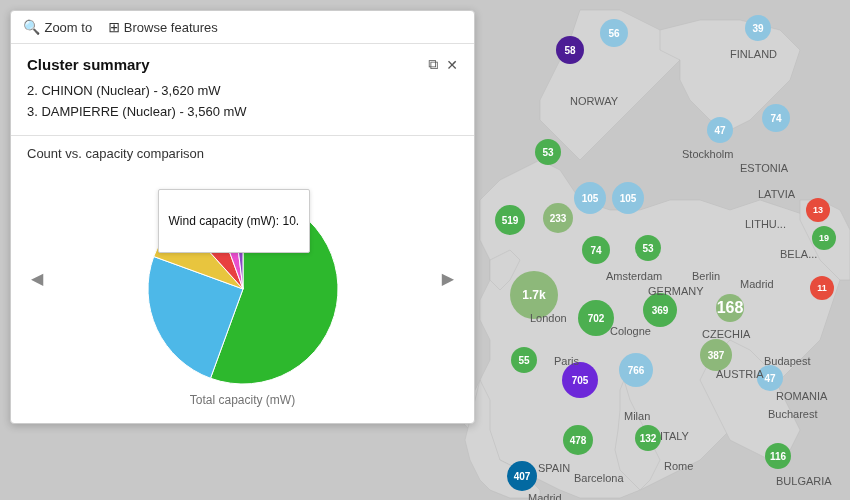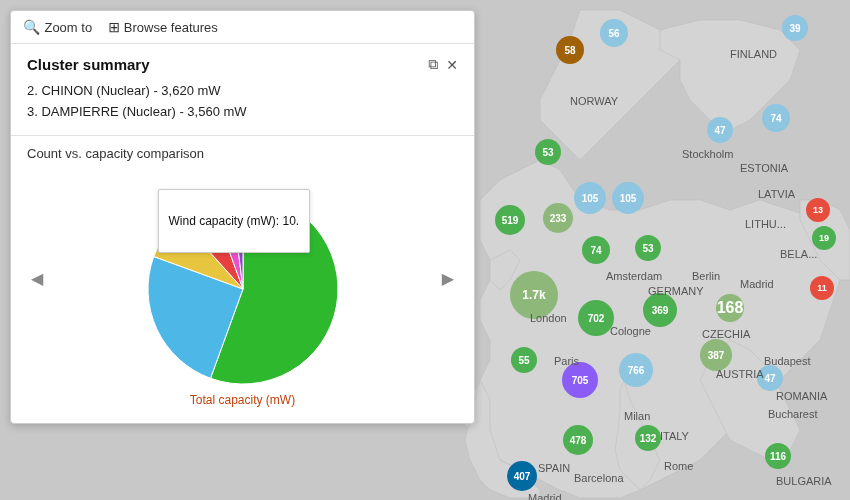--- a/index.html
+++ b/index.html
@@ -136,21 +136,21 @@
       color: #111;
       border-radius: 2px;
       box-shadow: 0 1px 4px rgba(0,0,0,0.15);
       white-space: nowrap;
       pointer-events: none;
     }
 
     #chart-footer {
       text-align: center;
       font-size: 12px;
-      color: #c2410c;
+      color: #737373;
       padding: 4px 0 8px;
     }
 
     
     .bubble {
       position: absolute;
       border-radius: 50%;
       display: flex;
       align-items: center;
       justify-content: center;
@@ -187,41 +187,41 @@
 
     <polygon points="624,380 630,400 640,420 650,440 660,460 650,480 640,490 630,480 620,470 615,450 618,430 620,410 620,390" fill="#d4d4d4" stroke="#bbb" stroke-width="0.5"></polygon>
 
     <polygon points="730,340 750,350 770,370 780,390 790,410 800,430 790,450 770,460 750,450 730,440 720,420 710,400 700,380 710,360 720,350" fill="#d4d4d4" stroke="#bbb" stroke-width="0.5"></polygon>
 
     <polygon points="800,200 820,200 840,210 850,230 850,280 840,280 820,260 810,240 800,220" fill="#d4d4d4" stroke="#bbb" stroke-width="0.5"></polygon>
   </svg>
 </div>
 
 <div id="map-bubbles">
-    <div class="bubble" style="left: 556px; top: 36px; width: 28px; height: 28px; background: #a16207; font-size: 10px;">58</div>
+    <div class="bubble" style="left: 556px; top: 36px; width: 28px; height: 28px; background: #4c1d95; font-size: 10px;">58</div>
     <div class="bubble" style="left: 600px; top: 19px; width: 28px; height: 28px; background: rgb(142, 197, 224); font-size: 10px;">56</div>
-    <div class="bubble" style="left: 745px; top: 15px; width: 26px; height: 26px; background: rgb(142, 197, 224); font-size: 10px; margin-left: 37px;">39</div>
+    <div class="bubble" style="left: 745px; top: 15px; width: 26px; height: 26px; background: rgb(142, 197, 224); font-size: 10px;">39</div>
     <div class="bubble" style="left: 707px; top: 117px; width: 26px; height: 26px; background: rgb(142, 197, 224); font-size: 10px;">47</div>
     <div class="bubble" style="left: 762px; top: 104px; width: 28px; height: 28px; background: rgb(142, 197, 224); font-size: 10px;">74</div>
     <div class="bubble" style="left: 535px; top: 139px; width: 26px; height: 26px; background: rgb(76, 175, 80); font-size: 10px;">53</div>
     <div class="bubble" style="left: 574px; top: 182px; width: 32px; height: 32px; background: rgb(142, 197, 224); font-size: 10px;">105</div>
     <div class="bubble" style="left: 612px; top: 182px; width: 32px; height: 32px; background: rgb(142, 197, 224); font-size: 10px;">105</div>
     <div class="bubble" style="left: 495px; top: 205px; width: 30px; height: 30px; background: rgb(76, 175, 80); font-size: 10px;">519</div>
     <div class="bubble" style="left: 543px; top: 203px; width: 30px; height: 30px; background: rgb(141, 184, 122); font-size: 10px;">233</div>
     <div class="bubble" style="left: 582px; top: 236px; width: 28px; height: 28px; background: rgb(76, 175, 80); font-size: 10px;">74</div>
     <div class="bubble" style="left: 635px; top: 235px; width: 26px; height: 26px; background: rgb(76, 175, 80); font-size: 10px;">53</div>
     <div class="bubble" style="left: 806px; top: 198px; width: 24px; height: 24px; background: rgb(231, 76, 60); font-size: 9px;">13</div>
     <div class="bubble" style="left: 812px; top: 226px; width: 24px; height: 24px; background: rgb(76, 175, 80); font-size: 9px;">19</div>
     <div class="bubble" style="left: 810px; top: 276px; width: 24px; height: 24px; background: rgb(231, 76, 60); font-size: 9px;">11</div>
     <div class="bubble" style="left: 510px; top: 271px; width: 48px; height: 48px; background: rgb(141, 184, 122); font-size: 12px;">1.7k</div>
     <div class="bubble" style="left: 578px; top: 300px; width: 36px; height: 36px; background: rgb(76, 175, 80); font-size: 10px;">702</div>
     <div class="bubble" style="left: 643px; top: 293px; width: 34px; height: 34px; background: rgb(76, 175, 80); font-size: 10px;">369</div>
     <div class="bubble" style="left: 716px; top: 294px; width: 28px; height: 28px; background: rgb(141, 184, 122); font-size: 16px;">168</div>
     <div class="bubble" style="left: 511px; top: 347px; width: 26px; height: 26px; background: rgb(76, 175, 80); font-size: 10px;">55</div>
-    <div class="bubble" style="left: 562px; top: 362px; width: 36px; height: 36px; background: #8b5cf6; font-size: 10px; text-align: center;">705</div>
+    <div class="bubble" style="left: 562px; top: 362px; width: 36px; height: 36px; background: #6d28d9; font-size: 10px; text-align: center;">705</div>
     <div class="bubble" style="left: 619px; top: 353px; width: 34px; height: 34px; background: rgb(142, 197, 224); font-size: 10px;">766</div>
     <div class="bubble" style="left: 700px; top: 339px; width: 32px; height: 32px; background: rgb(141, 184, 122); font-size: 10px;">387</div>
     <div class="bubble" style="left: 757px; top: 365px; width: 26px; height: 26px; background: rgb(142, 197, 224); font-size: 10px;">47</div>
     <div class="bubble" style="left: 563px; top: 425px; width: 30px; height: 30px; background: rgb(76, 175, 80); font-size: 10px;">478</div>
     <div class="bubble" style="left: 635px; top: 425px; width: 26px; height: 26px; background: rgb(76, 175, 80); font-size: 10px;">132</div>
     <div class="bubble" style="left: 507px; top: 461px; width: 30px; height: 30px; background: #0369a1; font-size: 10px;">407</div>
     <div class="bubble" style="left: 765px; top: 443px; width: 26px; height: 26px; background: rgb(76, 175, 80); font-size: 10px;">116</div>
   </div>
 
 <div id="country-labels">

